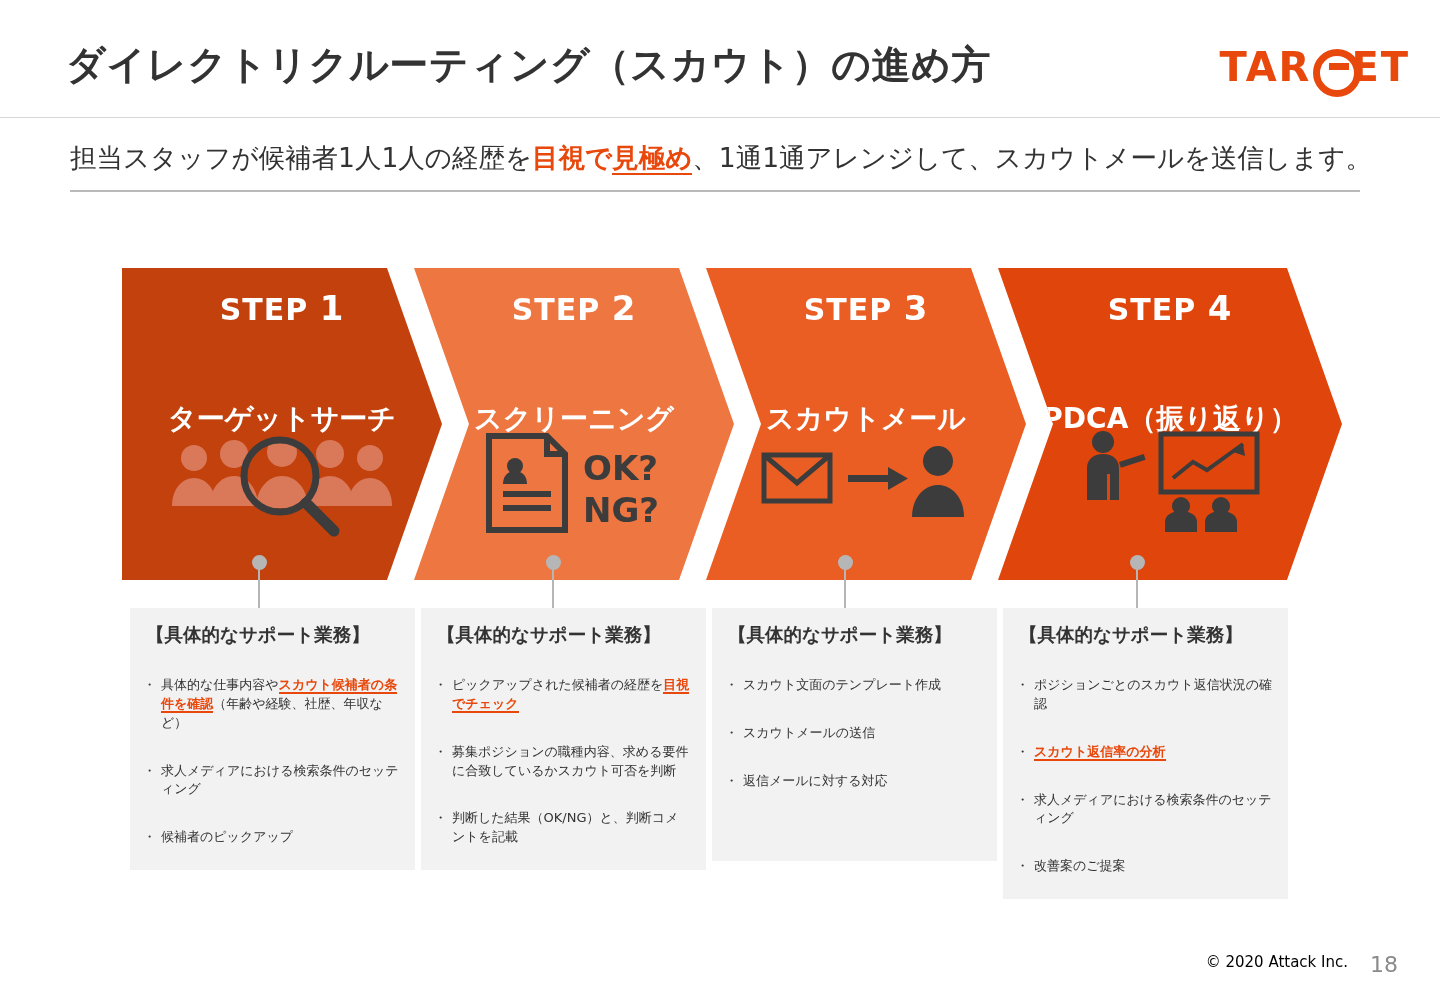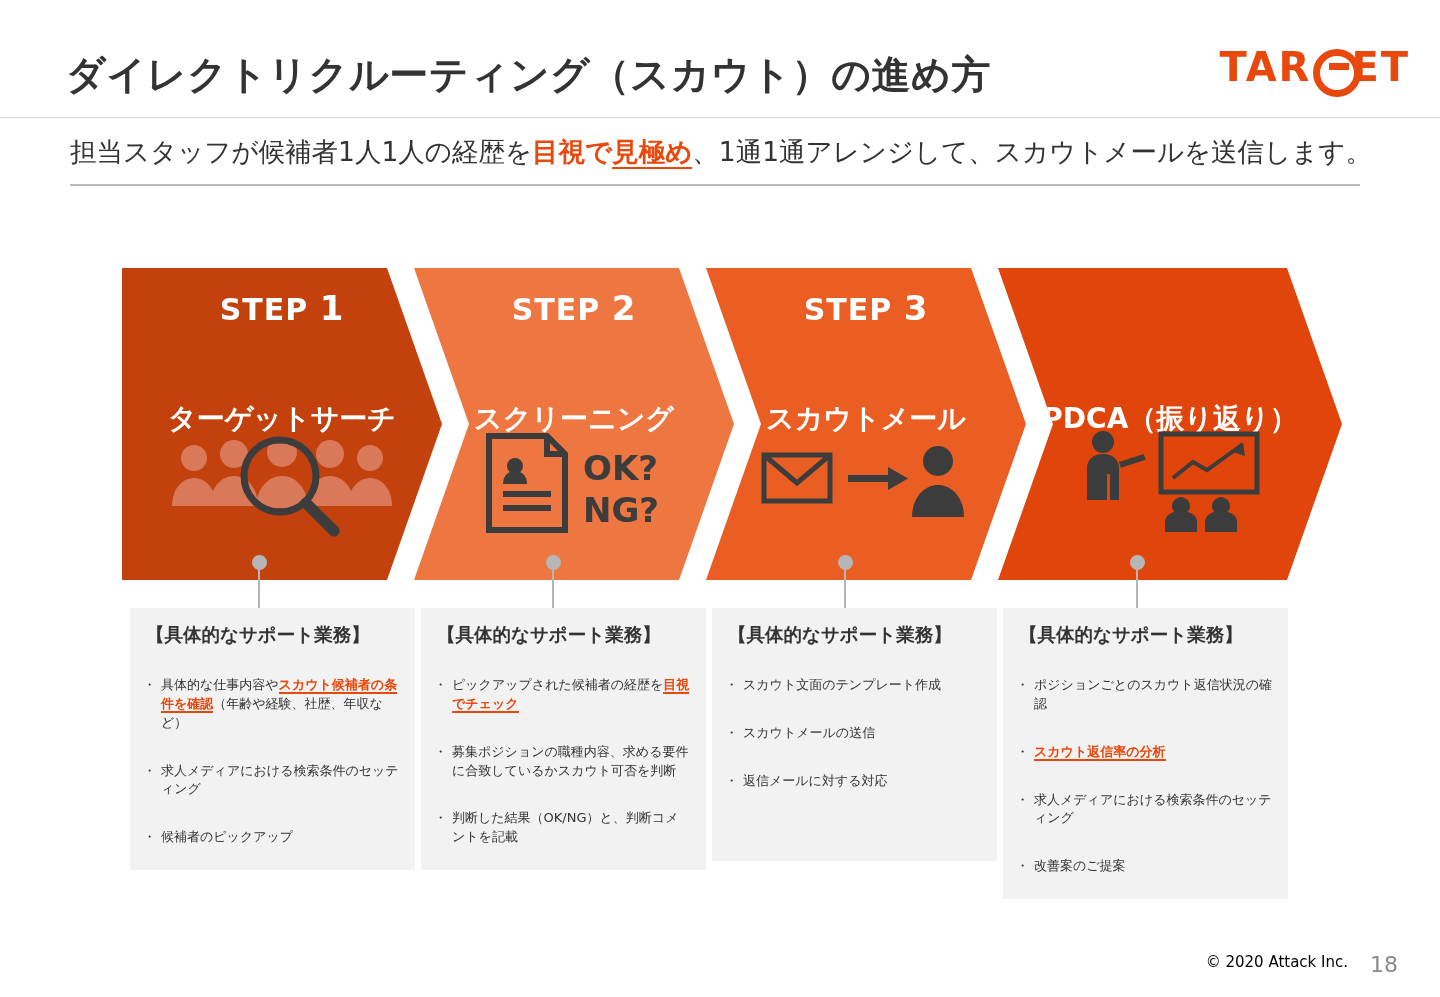--- a/index.html
+++ b/index.html
@@ -11,21 +11,21 @@
     overflow: hidden;
   }
   .slide { position: relative; width: 1440px; height: 997px; background: #fff; }
 
   
   .header {
     position: absolute; left: 0; top: 0; width: 1440px; height: 118px;
     border-bottom: 1px solid #d8d8d8;
   }
   .slide-title {
-    position: absolute; left: 66px; top: 48px;
+    position: absolute; left: 66px; top: 38px;
     font-size: 39px; font-weight: bold; letter-spacing: 0.5px;
     color: #333333; white-space: nowrap;
   }
   .logo {
     position: absolute; right: 30px; top: 44px;
     font-size: 40px; font-weight: bold; letter-spacing: 2px;
     color: #E8480C; display: flex; align-items: center;
   }
   .logo .ring {
     display: inline-block; position: relative;
@@ -35,21 +35,21 @@
     content: ""; position: absolute; left: 1px; top: 1px;
     width: 34px; height: 34px; border: 7px solid #E8480C; border-radius: 50%;
   }
   .logo .ring::after {
     content: ""; position: absolute; left: 17px; top: 15px;
     width: 20px; height: 7px; background: #E8480C;
   }
 
   
   .lead {
-    position: absolute; left: 70px; top: 134px; width: 1290px;
+    position: absolute; left: 70px; top: 140px; width: 1290px;
     font-size: 26.5px; color: #333; white-space: nowrap;
     padding-bottom: 14px; border-bottom: 2px solid #b9b9b9;
   }
   .lead .hl { color: #E8480C; font-weight: bold; }
   .lead .hl-u { color: #E8480C; font-weight: bold; border-bottom: 2px solid #E8480C; }
 
   
   .chevrons { position: absolute; left: 122px; top: 268px; width: 1220px; height: 312px; }
   .chev {
     position: absolute; top: 0; height: 312px;
@@ -188,20 +188,24 @@
             <rect x="92" y="42" width="40" height="7"></rect>
             <path d="M132 34 l20 11.5 -20 11.5 z"></path>
             <circle cx="182" cy="28" r="15"></circle>
             <path d="M156 84c0-19 12-32 26-32s26 13 26 32z"></path>
           </g>
         </svg>
       </div>
     </div>
 
     <div class="chev c4">
+      <div class="cap">
+        <span>STEP</span>
+        <span class="num">4</span>
+      </div>
       <div class="ttl">PDCA（振り返り）</div>
       <div class="art">
         <svg width="210" height="110" viewBox="0 0 210 110" aria-hidden="true">
           <g fill="#3C3C3C">
             <circle cx="38" cy="14" r="11"></circle>
             <path d="M22 72V40c0-8 6-14 16-14s16 6 16 14v32h-9v-26h-3v26z"></path>
             <rect x="54" y="34" width="26" height="6" transform="rotate(-18 54 34)"></rect>
             <circle cx="116" cy="78" r="9"></circle>
             <path d="M100 104V94c0-7 7-11 16-11s16 4 16 11v10z"></path>
             <circle cx="156" cy="78" r="9"></circle>

